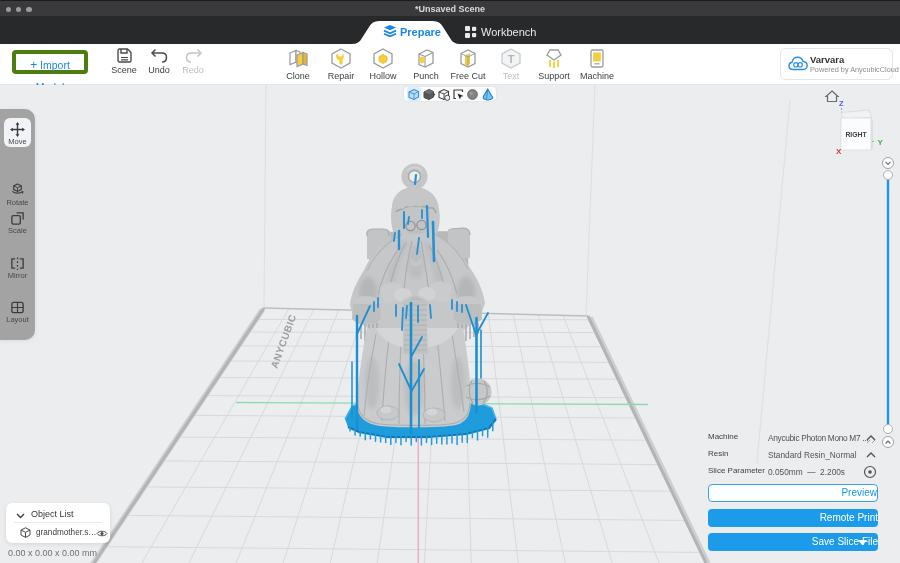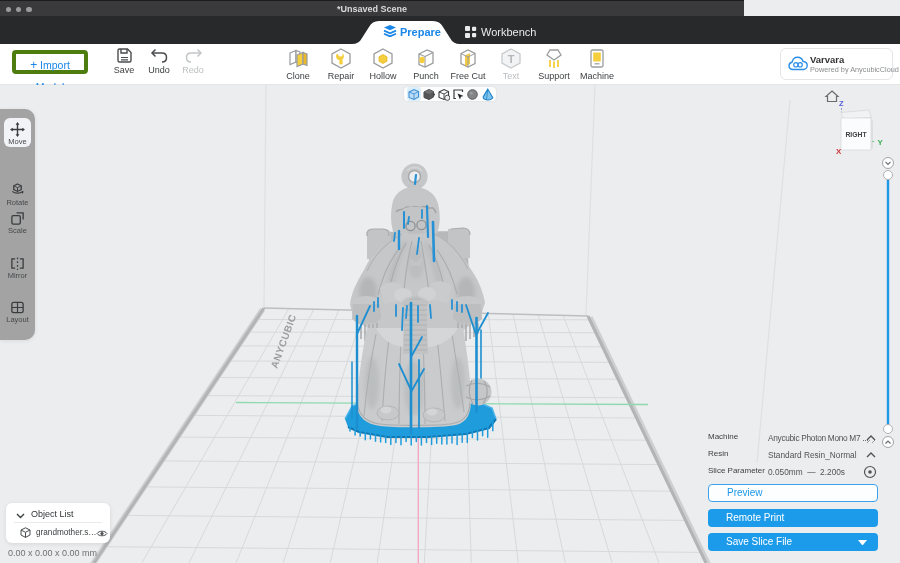--- a/index.html
+++ b/index.html
@@ -1,32 +1,32 @@
 <!DOCTYPE html>
 <html><head><meta charset="utf-8"><style>
 * { margin:0; padding:0; box-sizing:border-box; }
 body { width:900px; height:563px; font-family:"Liberation Sans", sans-serif; overflow:hidden; background:#ecedef; }
-.titlebar { position:absolute; left:0; top:0; width:744px; height:16px; background:#3a3a3c; border-top:1px solid #1c1c1e; }
+.titlebar { position:absolute; left:0; top:0; width:900px; height:16px; background:#3a3a3c; border-top:1px solid #1c1c1e; }
 .tl { position:absolute; top:5.5px; width:5.5px; height:5.5px; border-radius:50%; background:#9b9b9f; }
 .title { position:absolute; top:2.5px; width:100%; text-align:center; font-size:9px; font-weight:bold; color:#d9d9db; }
 .tabbar { position:absolute; left:0; top:16px; width:900px; height:28px; background:#28292b; }
 .toolbar { position:absolute; left:0; top:44px; width:900px; height:41px; background:#ffffff; border-bottom:1px solid #e3e5e7; }
 .viewport { position:absolute; left:0; top:85px; width:900px; height:478px; background:#ecedef; }
 .ibtn { position:absolute; left:12px; top:6px; width:76px; height:24px; border:4px solid #4d7c0f; border-radius:4px; color:#1a86e8; font-size:10.5px; text-align:center; line-height:22px; background:#fff; }
 .ticon { position:absolute; top:3px; text-align:center; }
 .ticon .lbl { font-size:9px; color:#3c3e40; margin-top:1px; }
 .ticon .lbl.dis { color:#bcbec0; }
 .varvara { position:absolute; left:780px; top:4px; width:113px; height:32px; border:1px solid #e3e5e7; border-radius:6px; background:#fff; }
 .lpanel { position:absolute; left:0px; top:24px; width:35px; height:231px; background:#a3a3a3; border-radius:0 10px 10px 0; box-shadow:0 1px 4px rgba(0,0,0,0.08); }
 .ltool { position:absolute; left:0; width:35px; text-align:center; }
 .ltool .lbl { font-size:7.5px; color:#46484a; margin-top:0px; }
 .minibar { position:absolute; left:404px; top:1.5px; width:92px; height:14.5px; background:#fdfdfe; border-radius:4px; box-shadow:0 0 2px rgba(0,0,0,0.10); }
 .settings { position:absolute; left:708px; top:344px; width:170px; font-size:8px; color:#3f4143; }
 .srow { position:relative; height:17px; margin-bottom:0; }
-.btn { position:absolute; left:708px; width:170px; height:18px; border-radius:4px; font-size:10px; text-align:left; line-height:18px;padding-left:18px; }
+.btn { position:absolute; left:708px; width:170px; height:18px; border-radius:4px; font-size:10px; text-align:right; line-height:18px;padding-left:18px; }
 .objlist { position:absolute; left:6px; top:418px; width:104px; height:40px; background:#fff; border-radius:6px; box-shadow:0 1px 4px rgba(0,0,0,0.10); }
 .dims { position:absolute; left:8px; top:463px; font-size:9px; color:#6e7072; }
 </style></head><body>
 
 <div class="titlebar">
  <div class="tl" style="left:5.5px"></div>
     <div class="tl" style="left:15.5px"></div>
     <div class="tl" style="left:26px"></div>
  <div class="title">*Unsaved Scene</div>
 </div>
@@ -52,21 +52,21 @@
 
 <div class="toolbar">
  <div class="ibtn"><span style="font-size:12px">+</span> Import Model</div>
 
 <div class="ticon" style="left:106px;width:36px">
 <svg width="17" height="17" viewBox="0 0 17 17" style="display:block;margin:0 auto">
 <path d="M2 3.5 Q2 2 3.5 2 L11.5 2 L15 5.5 L15 13.5 Q15 15 13.5 15 L3.5 15 Q2 15 2 13.5 Z" fill="none" stroke="#4a4c4e" stroke-width="1.4"></path>
 <path d="M5 2 L5 6 L11 6 L11 2" fill="none" stroke="#4a4c4e" stroke-width="1.4"></path>
 <path d="M5 10.5 L12 10.5 M5 12.8 L12 12.8" stroke="#4a4c4e" stroke-width="1.2"></path>
 </svg>
-      <div class="lbl">Save</div>
+      <div class="lbl">Scene</div>
     </div>
 <div class="ticon" style="left:141px;width:36px">
 <svg width="19" height="17" viewBox="0 0 19 17" style="display:block;margin:0 auto">
 <path d="M5.5 2.5 L2 6 L5.5 9.5" fill="none" stroke="#4a4c4e" stroke-width="1.5"></path>
 <path d="M2 6 L12 6 Q16.5 6 16.5 10.5 Q16.5 15 12 15" fill="none" stroke="#4a4c4e" stroke-width="1.5"></path>
 </svg>
       <div class="lbl">Undo</div>
     </div>
 <div class="ticon" style="left:175px;width:36px">
 <svg width="19" height="17" viewBox="0 0 19 17" style="display:block;margin:0 auto">

